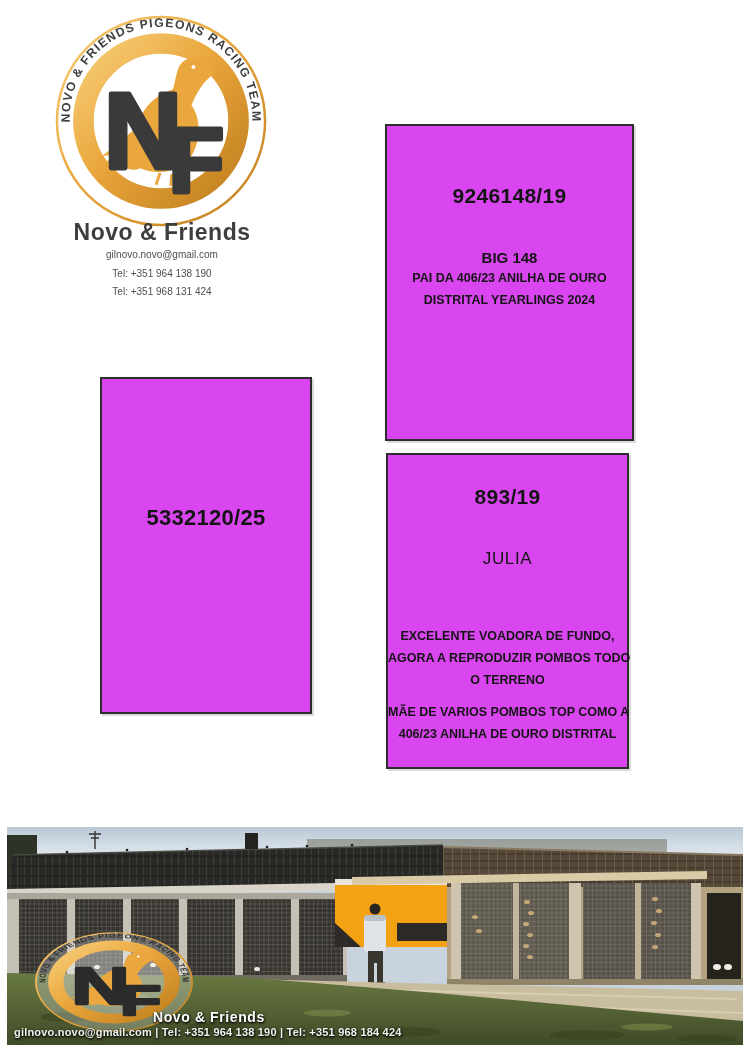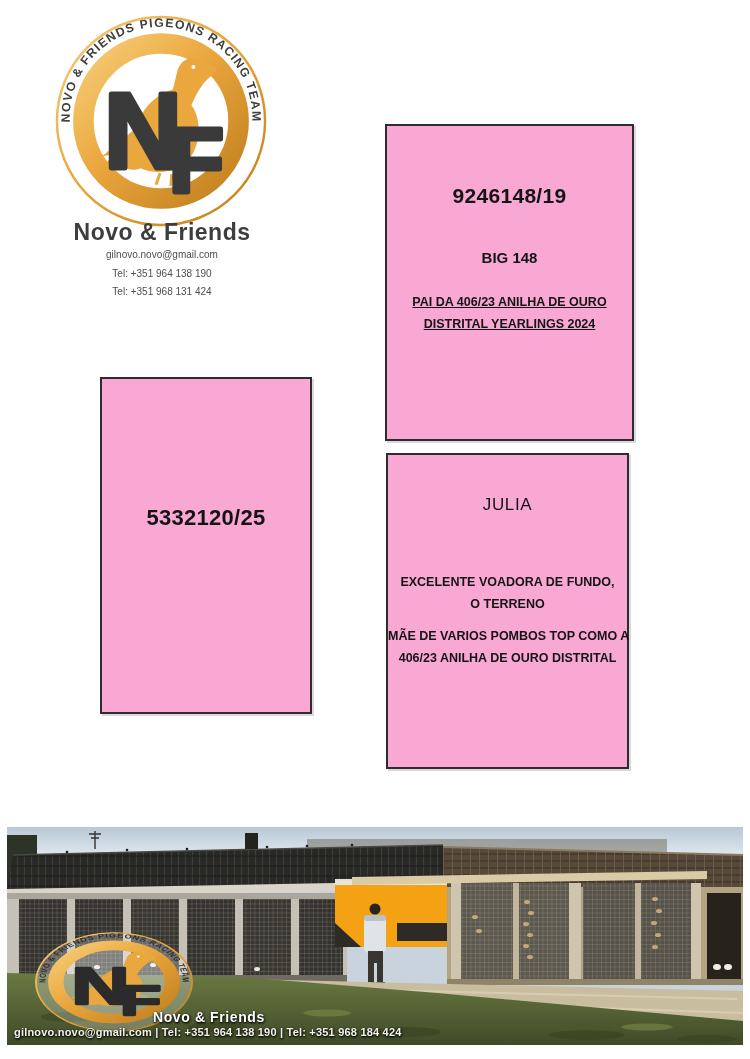--- a/index.html
+++ b/index.html
@@ -6,28 +6,28 @@
   .page{position:relative;width:750px;height:1059px;background:#ffffff;overflow:hidden;
         font-family:"Liberation Sans",sans-serif;}
 
   
   .badge-main{position:absolute;left:53px;top:13px;width:216px;height:216px;}
   .brand-block{position:absolute;left:38px;top:219px;width:248px;text-align:center;}
   .brand-name{font-size:23px;font-weight:bold;color:#3d3d3d;letter-spacing:.5px;line-height:27px;}
   .brand-line{font-size:10px;color:#4e4e4e;line-height:18.5px;}
 
   
-  .card{position:absolute;box-sizing:border-box;border:2px solid #2d2d2d;background:#f9a8d4;
+  .card{position:absolute;box-sizing:border-box;border:2px solid #2d2d2d;background:#d946ef;
         text-align:center;color:#141414;box-shadow:2px 2px 0 rgba(150,150,150,.35);}
   .card-ring{font-weight:bold;letter-spacing:.3px;}
   .card1{left:385px;top:124px;width:249px;height:317px;}
   .card1 .card-ring{padding-top:58px;font-size:21px;}
   .card1 .card-name{margin-top:41px;font-size:15px;font-weight:bold;}
   .card1 .para1{margin-top:62px;}
-  .card1 .para2{margin-top:25px;text-decoration:underline;}
+  .card1 .para2{margin-top:1px;}
   .card2{left:386px;top:453px;width:243px;height:316px;}
   .card2 .card-ring{padding-top:30px;font-size:21px;}
   .card2 .card-name{margin-top:40px;font-size:17px;font-weight:normal;letter-spacing:.6px;}
   .card2 .para1{margin-top:56px;text-align:center;}
   .card2 .para2{margin-top:10px;}
   .card3{left:100px;top:377px;width:212px;height:337px;}
   .card3 .card-ring{padding-top:126px;font-size:22px;}
   .card-line{font-size:12.5px;font-weight:bold;line-height:22px;white-space:nowrap;}
 
   
@@ -81,23 +81,25 @@
       <div class="card-line">PAI DA 406/23 ANILHA DE OURO</div>
       <div class="card-line">DISTRITAL YEARLINGS 2024</div>
     </div>
   </div>
 
   <div class="card card3">
     <div class="card-ring">5332120/25</div>
   </div>
 
   <div class="card card2">
+    <div class="card-ring">893/19</div>
     <div class="card-name">JULIA</div>
     <div class="para1">
       <div class="card-line">EXCELENTE VOADORA DE FUNDO,</div>
+      <div class="card-line">AGORA A REPRODUZIR POMBOS TODO</div>
       <div class="card-line">O TERRENO</div>
     </div>
     <div class="para2">
       <div class="card-line">MÃE DE VARIOS POMBOS TOP COMO A</div>
       <div class="card-line">406/23 ANILHA DE OURO DISTRITAL</div>
     </div>
   </div>
 
   <div class="photo">
     <svg class="scene" width="736" height="218" viewBox="0 0 736 218">

